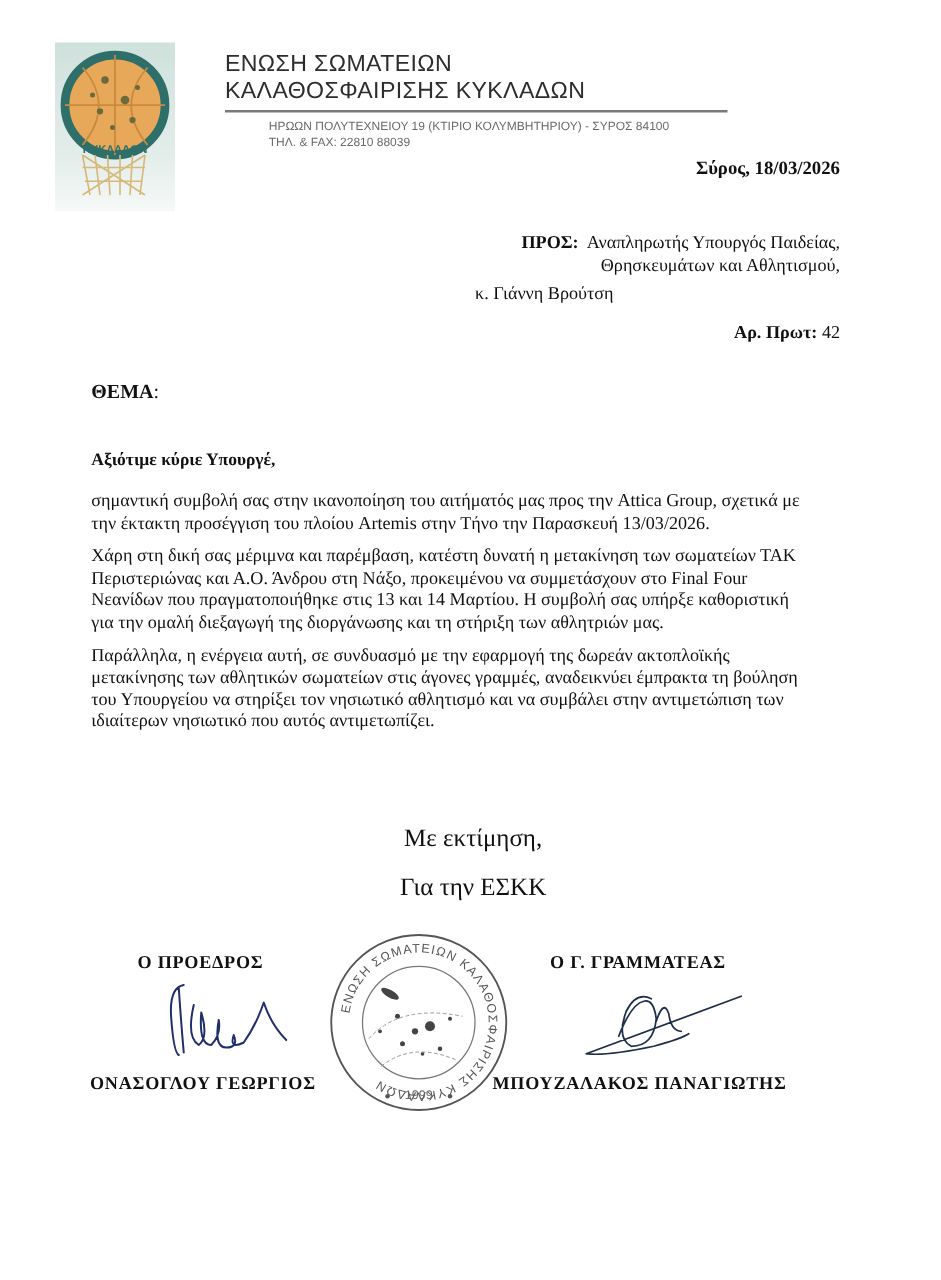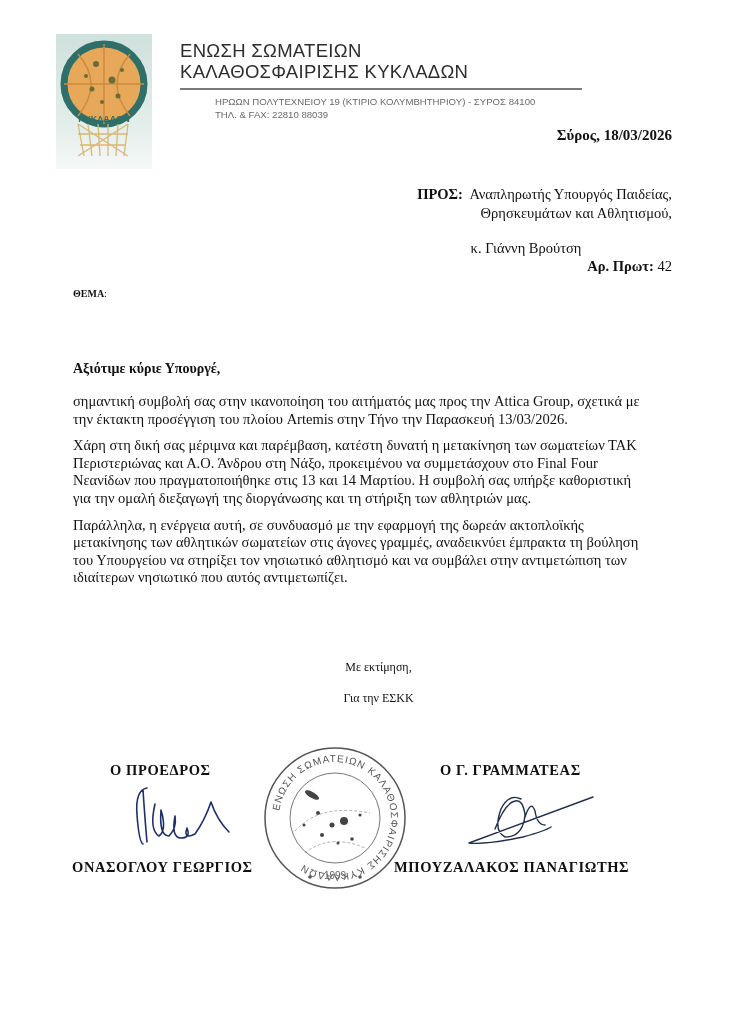--- a/index.html
+++ b/index.html
@@ -1,47 +1,47 @@
 <!DOCTYPE html>
 <html><head>
 <meta charset="utf-8">
 <style>
   html, body { margin: 0; padding: 0; background: #ffffff; }
   body { width: 753px; height: 1024px; position: relative; overflow: hidden;
          font-family: "Liberation Serif", "DejaVu Serif", serif; color: #111; }
   .abs { position: absolute; }
 
   
-  #logo { left: 56px; top: 34px; width: 96px; height: 135px;
+  #logo { left: 44px; top: 34px; width: 96px; height: 135px;
           background: linear-gradient(#cfe1dc, #e4eeeb 70%, #f6f9f8); }
   #logo svg { width: 96px; height: 135px; display: block; }
   #org-name { left: 180px; top: 40px; font-family: "Liberation Sans", "DejaVu Sans", sans-serif;
               font-size: 18.5px; line-height: 21px; color: #2d2d2d; letter-spacing: 0.3px; }
   #org-name div { white-space: nowrap; }
   #head-rule { left: 180px; top: 88px; width: 402px; height: 2px; background: #7a7a7a; }
   #org-contact { left: 181px; top: 96px; font-family: "Liberation Sans", "DejaVu Sans", sans-serif;
                  font-size: 9.6px; line-height: 12.5px; color: #6a6a6a; }
   #org-contact div { white-space: nowrap; padding-left: 34px; }
 
   
   #date-line { right: 81px; top: 127px; font-size: 15px; font-weight: bold; white-space: nowrap; }
   #recipient { left: 380px; top: 185px; width: 292px; font-size: 14.5px; line-height: 18.5px; }
   #recipient .row1 { white-space: nowrap; text-align: right; }
   #recipient .rowx { text-align: right; white-space: nowrap; }
-  #recipient .row3 { text-align: center; margin-top: 17px; }
+  #recipient .row3 { text-align: left; margin-top: 4px; }
   #protocol { right: 81px; top: 258px; font-size: 14.5px; white-space: nowrap; }
 
   
-  #subject { left: 73px; top: 288px; font-size: 10px; }
+  #subject { left: 73px; top: 305px; font-size: 16px; }
   #salutation { left: 73px; top: 361px; font-size: 14px; font-weight: bold; }
   #body-text { left: 73px; top: 393px; width: 610px; font-size: 14.5px; line-height: 17.6px; }
   #body-text p { margin: 0 0 9px 0; }
   #body-text .ln { display: block; white-space: nowrap; }
 
-  #closing { left: 0; width: 753px; top: 660px; font-size: 12px; text-align: center; }
+  #closing { left: 0; width: 753px; top: 660px; font-size: 20px; text-align: center; }
   #closing div { position: relative; left: 2px; }
   #closing .c2 { margin-top: 16px; }
 
   
   .role { font-size: 14.5px; font-weight: bold; letter-spacing: 0.6px; white-space: nowrap; }
   #president-title { left: 110px; top: 762px; }
   #secretary-title { left: 440px; top: 762px; }
   #president-name { left: 72px; top: 859px; }
   #secretary-name { left: 394px; top: 859px; }
   #president-sig { left: 125px; top: 780px; width: 110px; height: 70px; }

